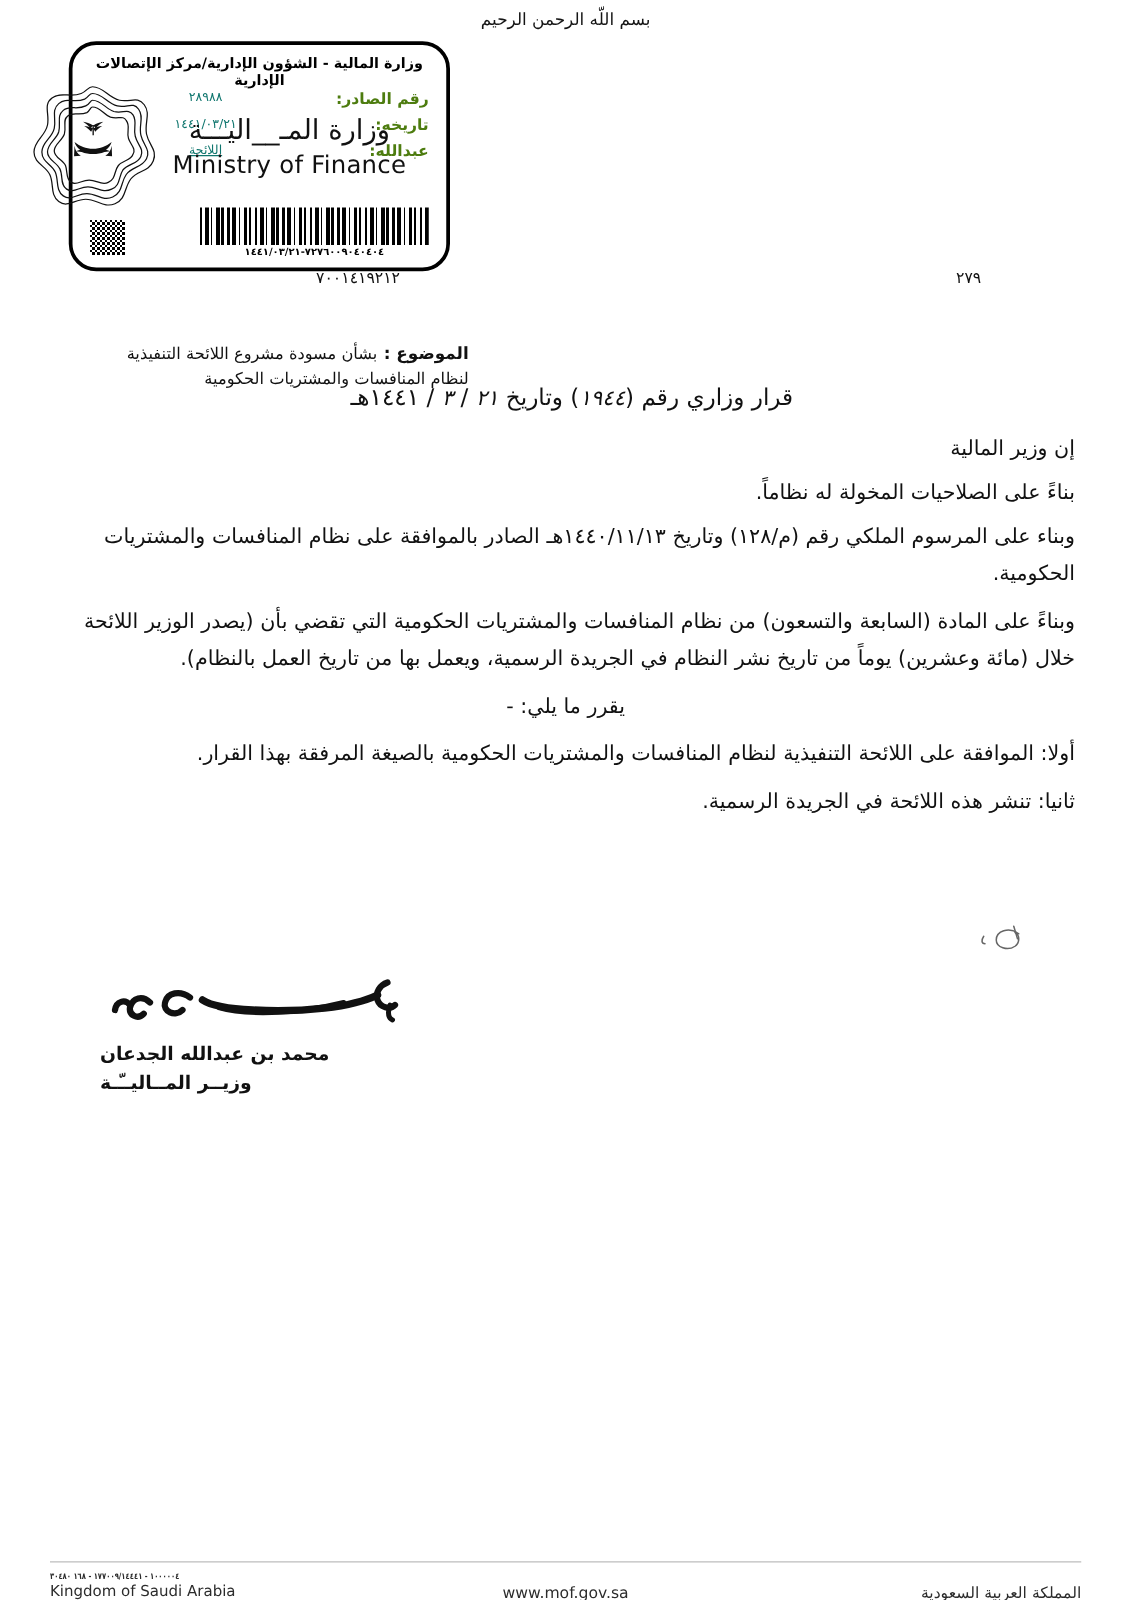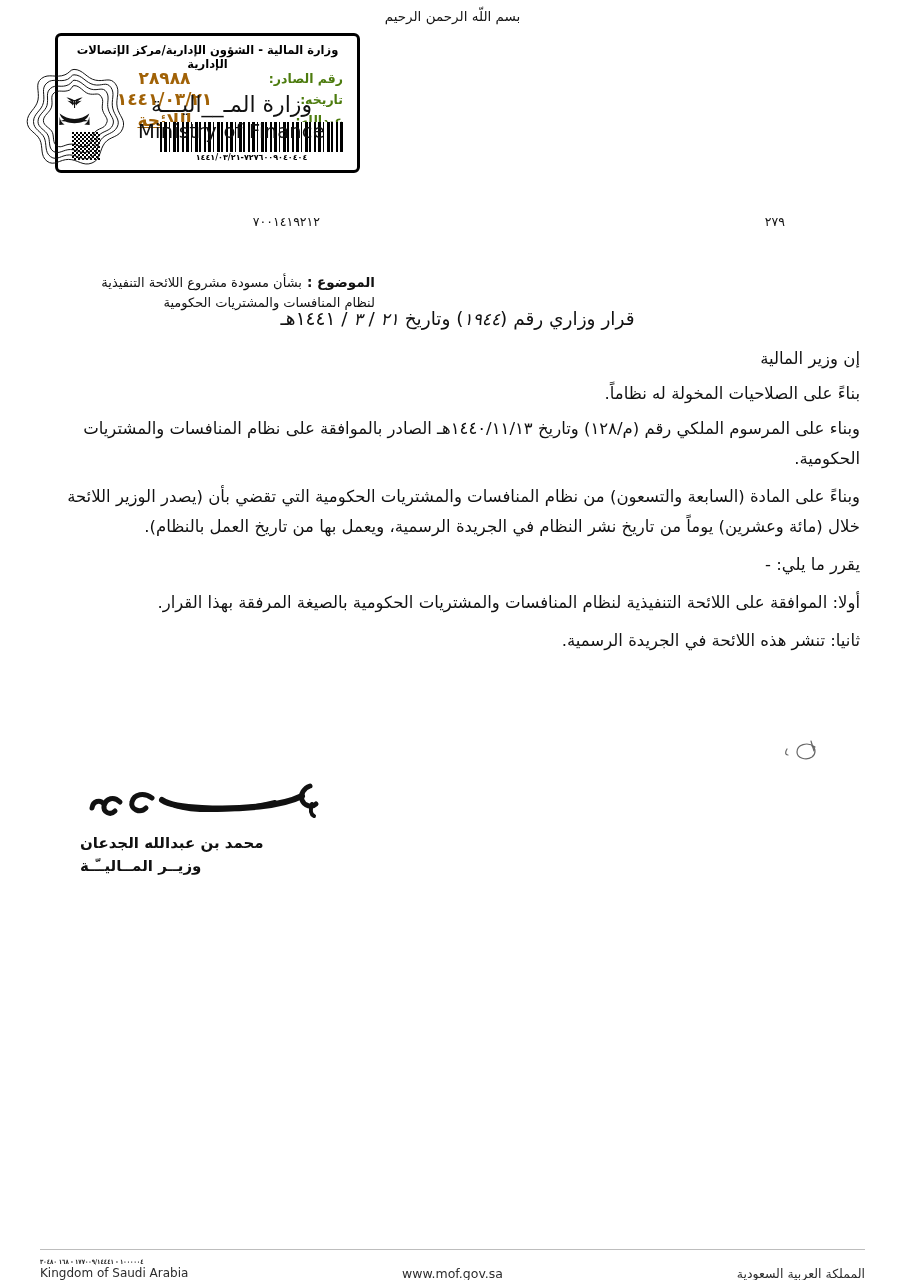--- a/index.html
+++ b/index.html
@@ -36,23 +36,23 @@
     color: #141414;
   }
 
   
   .stamp-box {
     position: absolute;
     top: 33px;
     right: 545px;
     left: 40px;
     width: 305px;
-    height: 140px;
+    height: 184px;
     border: 3px solid #000;
-    border-radius: 6px;
+    border-radius: 22px;
     box-sizing: border-box;
     background: #fff;
   }
   .stamp-title {
     text-align: center;
     font-size: 11.5px;
     font-weight: bold;
     margin-top: 7px;
     letter-spacing: -0.2px;
     color: #000;
@@ -75,24 +75,24 @@
     font-weight: bold;
     line-height: 21px;
     color: #4d7c0f;
   }
   .stamp-values {
     flex: 1;
     text-align: center;
     padding-left: 6px;
   }
   .stamp-values div {
-    font-size: 17px;
-    font-weight: bold;
+    font-size: 10px;
+    font-weight: normal;
     line-height: 21px;
-    color: #a16207;
+    color: #0f766e;
   }
   .stamp-values .underlined {
     text-decoration: underline;
   }
 
   
   .barcode-wrap {
     position: absolute;
     bottom: 8px;
     right: 14px;
@@ -228,21 +228,21 @@
     left: 45px;
     width: 815px;
     text-align: right;
   }
   .para {
     font-size: 16.5px;
     line-height: 30px;
     color: #111;
     margin: 0 0 8px 0;
   }
-  .para.center { }
+  .para.center { text-align: center; }
   .para.tight { margin-bottom: 5px; }
 
   
   .sig-scribble {
     position: absolute;
     top: 735px;
     right: 60px;
     width: 70px;
     height: 32px;
     color: #555;

